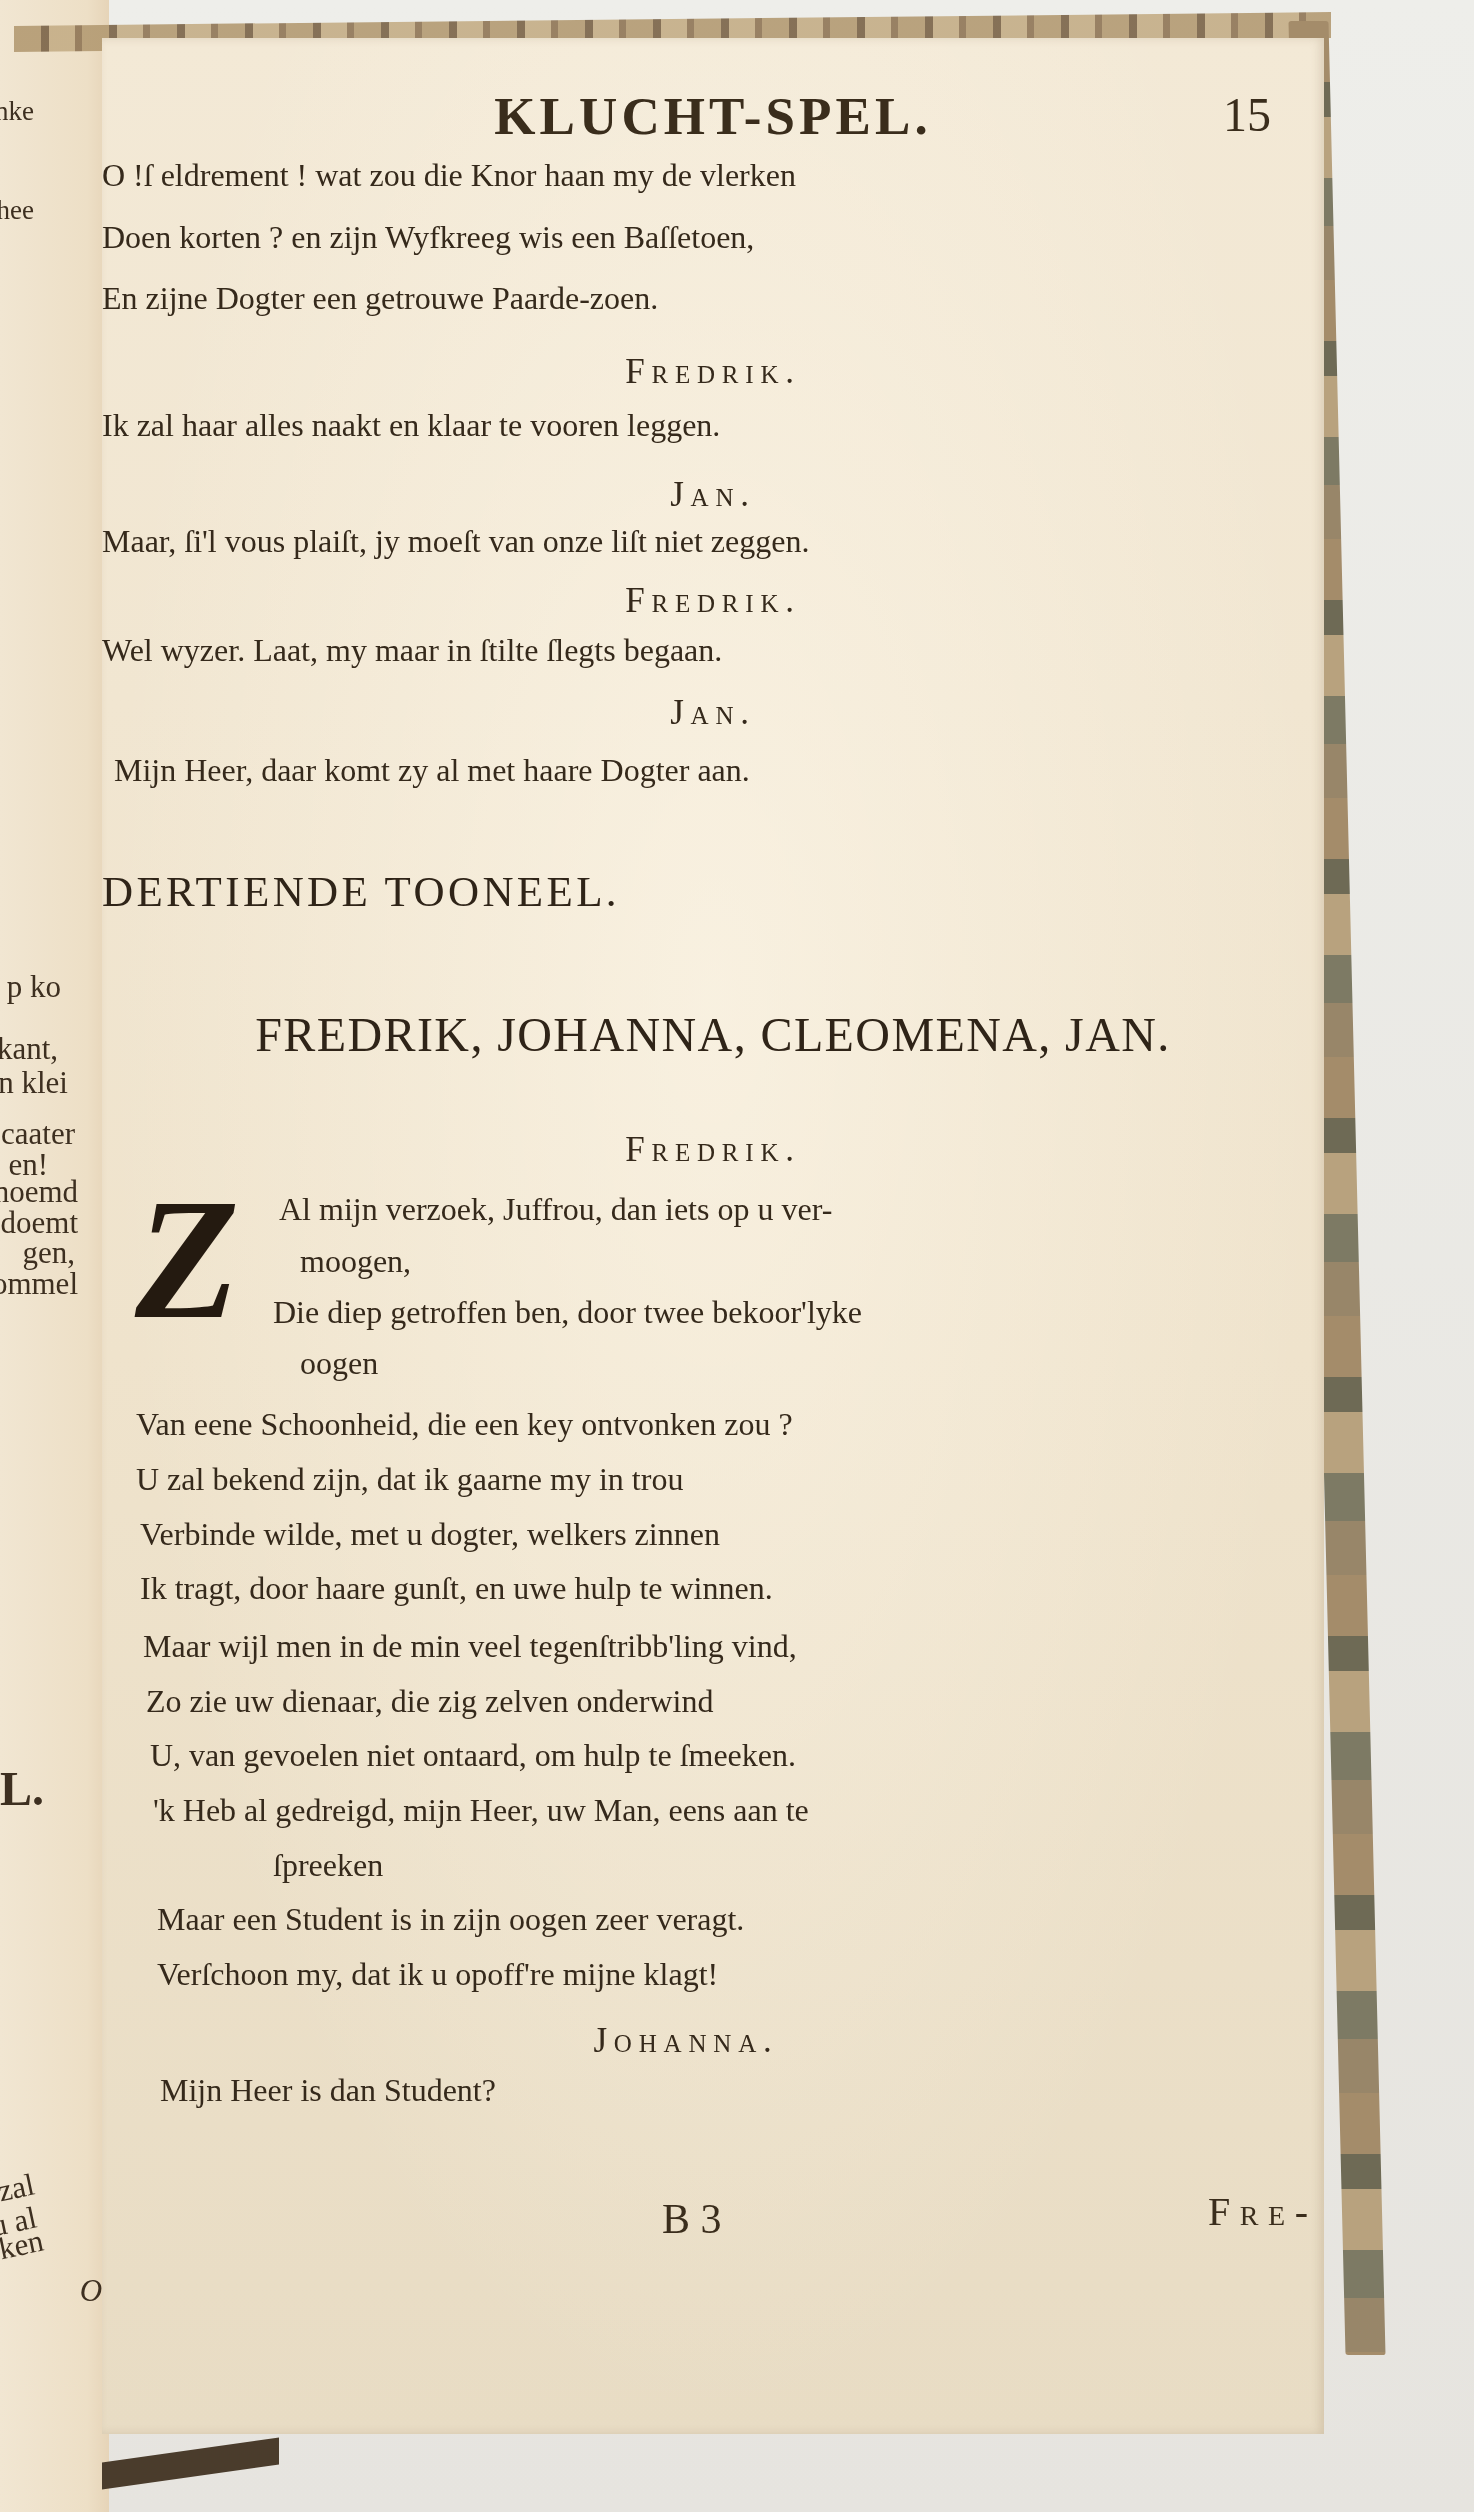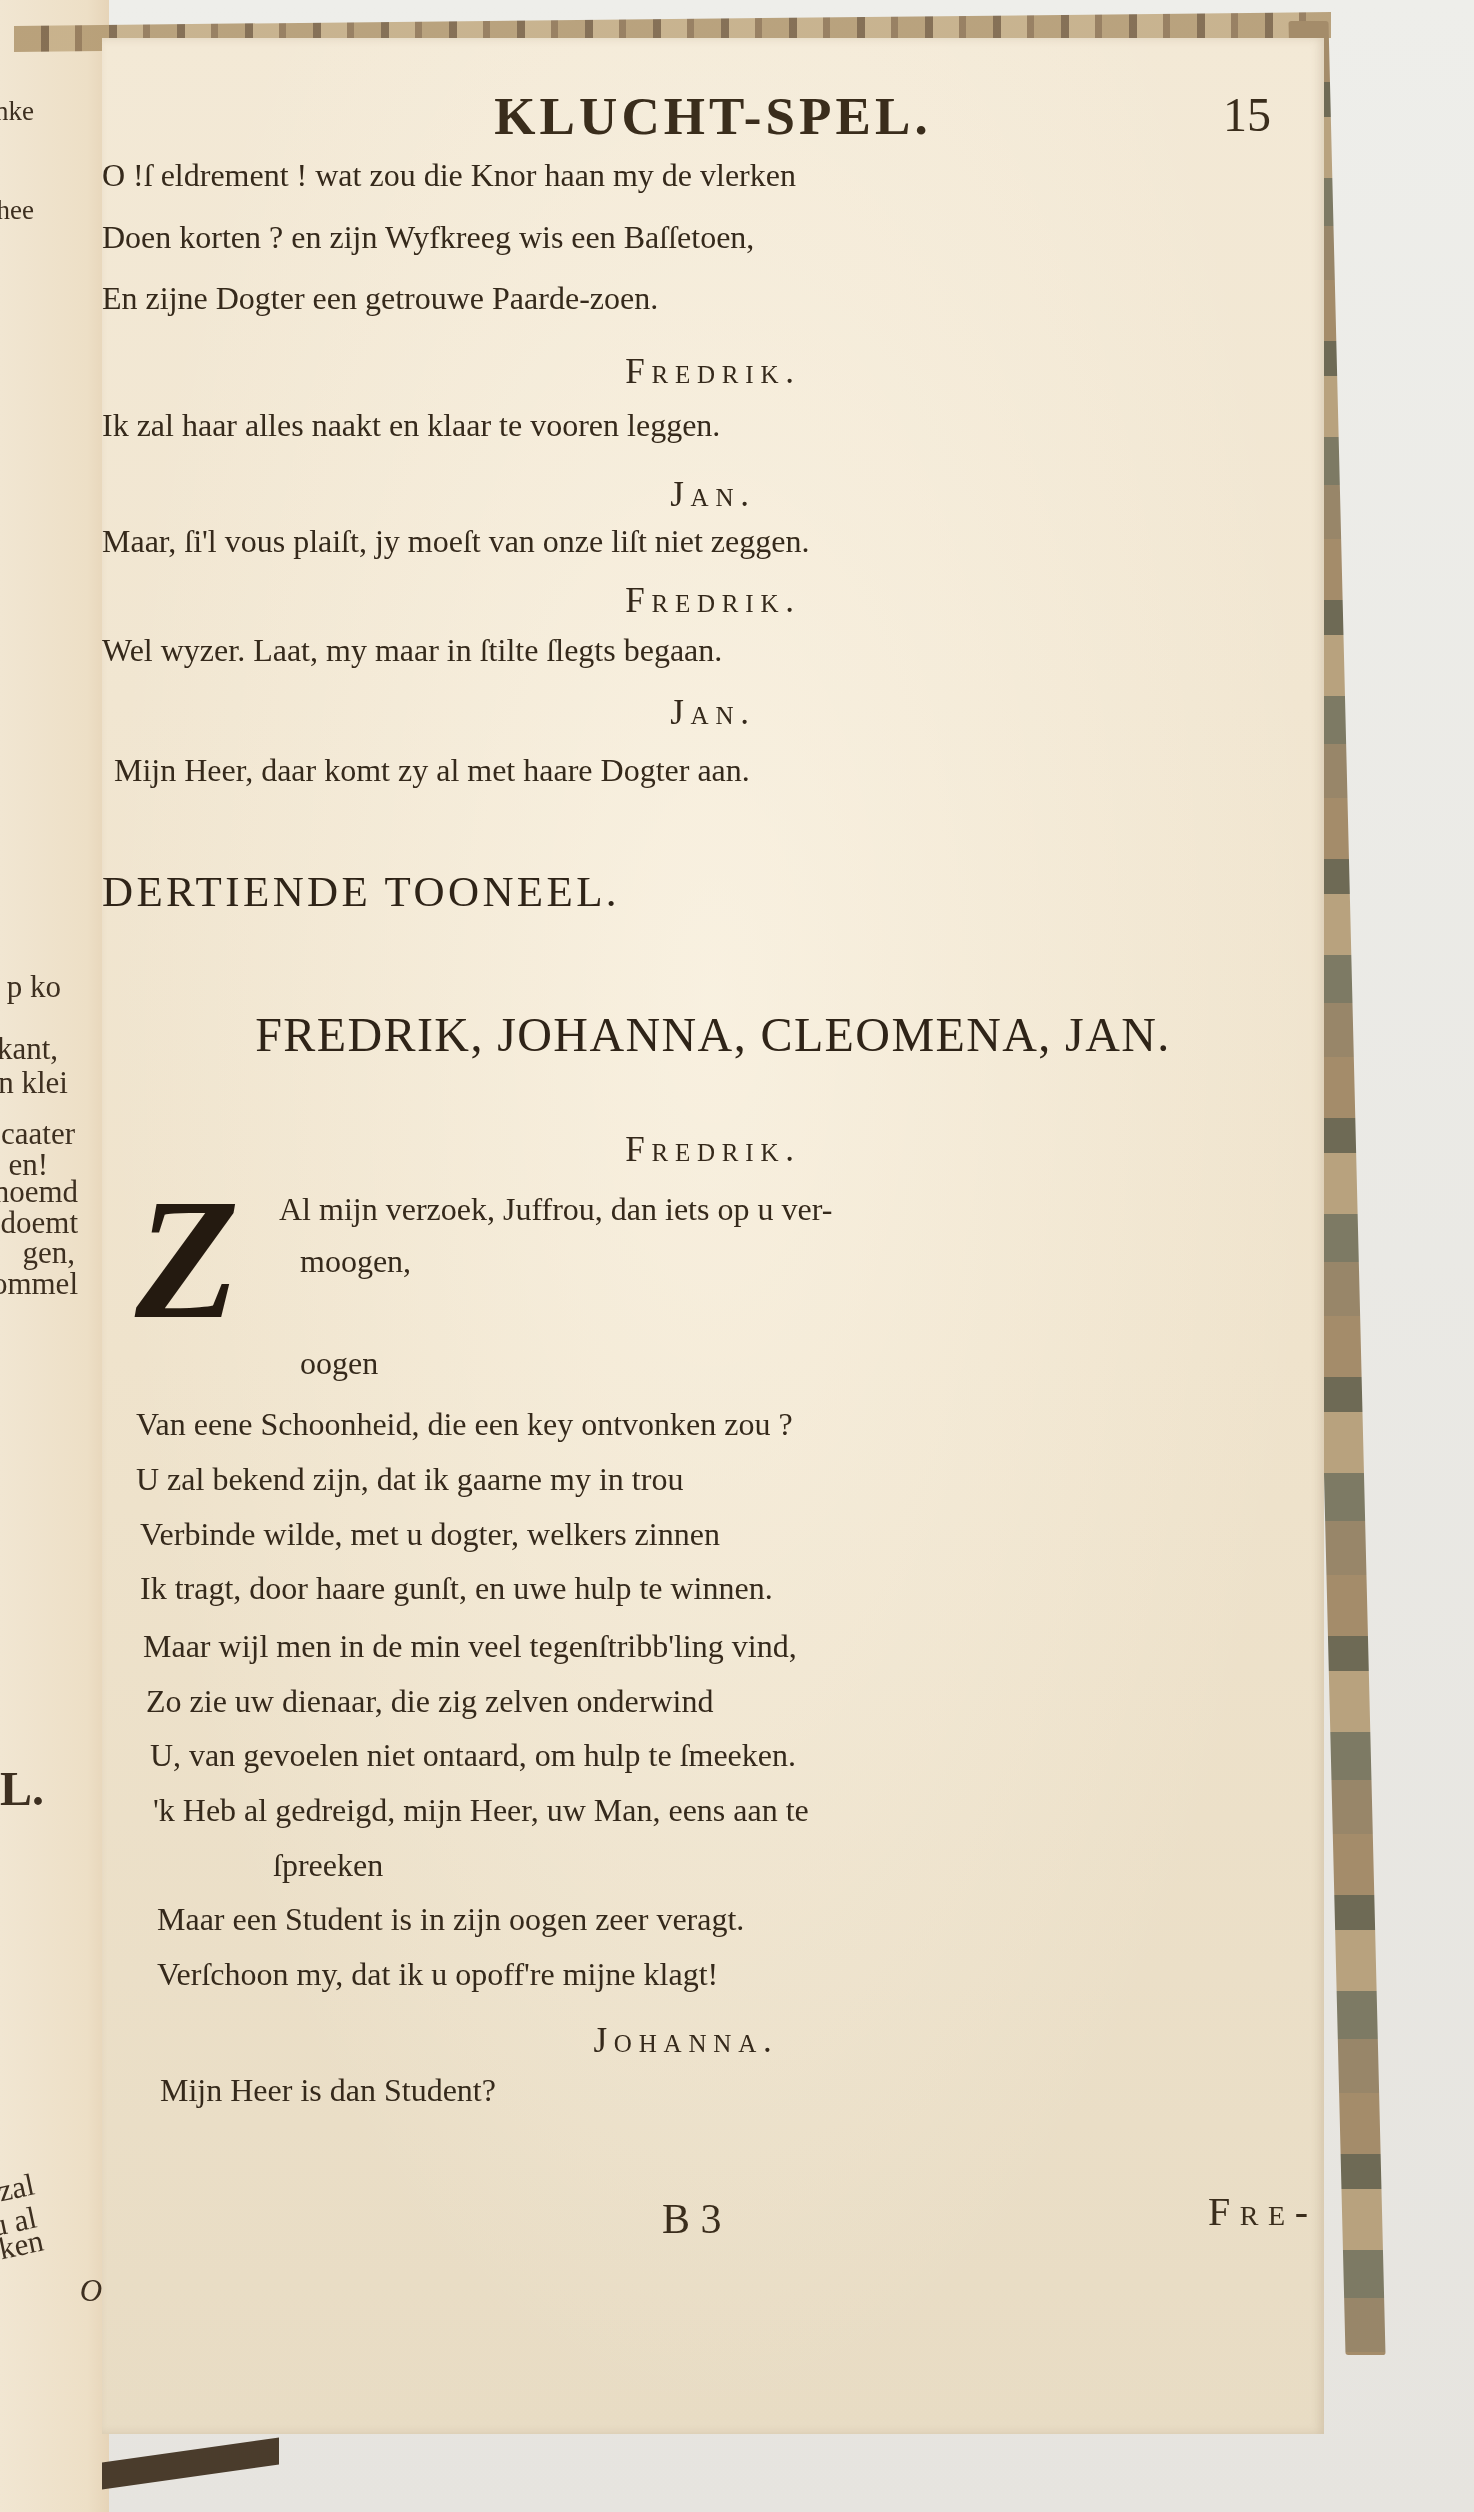--- a/index.html
+++ b/index.html
@@ -212,20 +212,21 @@
     <div class="line" style="left:12px; top:703px;margin-top:11px;">Mijn Heer, daar komt zy al met haare Dogter aan.</div>
 
     <div class="scene-title" style="top:829px;">DERTIENDE TOONEEL.</div>
     <div class="cast" style="top:969px;">FREDRIK, JOHANNA, CLEOMENA, JAN.</div>
 
     <div class="speaker" style="top:1092px;">Fredrik.</div>
 
     <div class="dropcap" style="left:33px; top:1136px;">Z</div>
     <div class="line" style="left:177px; top:1153px;">Al mijn verzoek, Juffrou, dan iets op u ver-</div>
     <div class="line" style="left:198px; top:1205px;">moogen,</div>
+    <div class="line" style="left:171px; top:1256px;">Die diep getroffen ben, door twee bekoor'lyke</div>
     <div class="line" style="left:198px; top:1307px;">oogen</div>
     <div class="line" style="left:34px; top:1368px;">Van eene Schoonheid, die een key ontvonken zou ?</div>
     <div class="line" style="left:38px; top:1478px;">Verbinde wilde, met u dogter, welkers zinnen</div>
     <div class="line" style="left:34px; top:1423px;">U zal bekend zijn, dat ik gaarne my in trou</div>
     <div class="line" style="left:38px; top:1532px;">Ik tragt, door haare gunſt, en uwe hulp te winnen.</div>
     <div class="line" style="left:44px; top:1645px;">Zo zie uw dienaar, die zig zelven onderwind</div>
     <div class="line" style="left:41px; top:1590px;">Maar wijl men in de min veel tegenſtribb'ling vind,</div>
     <div class="line" style="left:48px; top:1699px;">U, van gevoelen niet ontaard, om hulp te ſmeeken.</div>
     <div class="line" style="left:51px; top:1754px;">'k Heb al gedreigd, mijn Heer, uw Man, eens aan te</div>
     <div class="line" style="left:171px; top:1809px;">ſpreeken</div>

